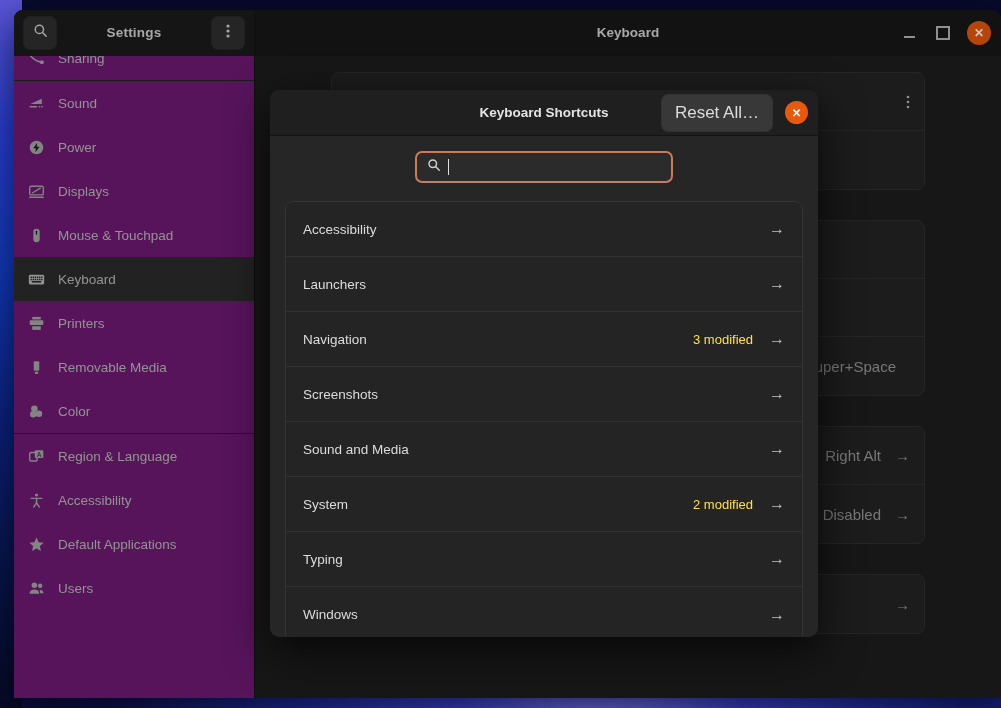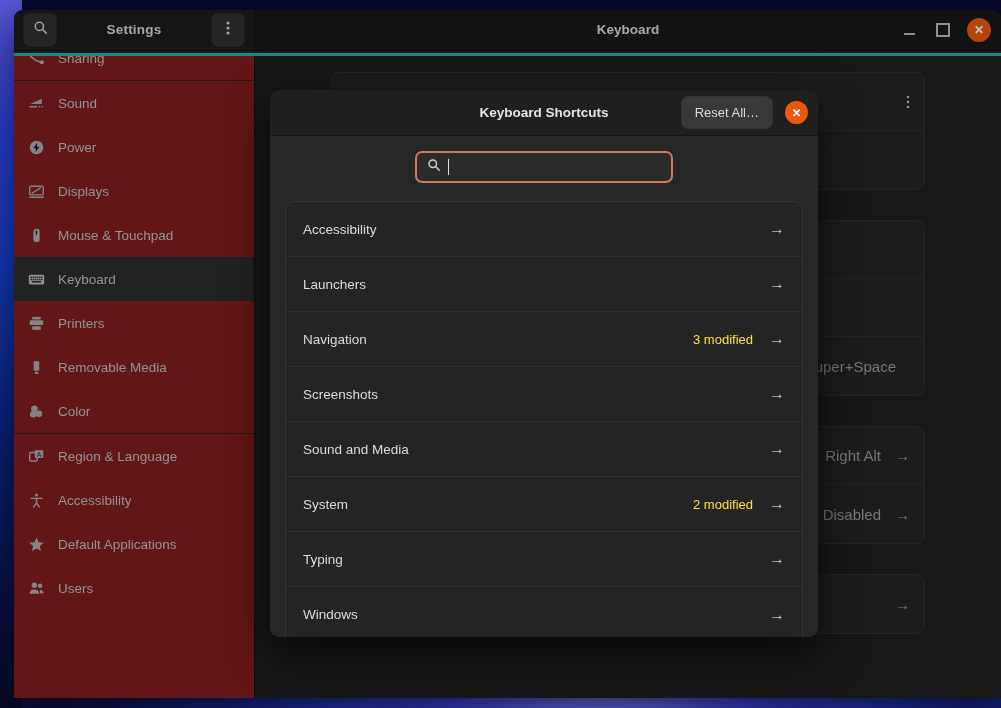--- a/index.html
+++ b/index.html
@@ -31,21 +31,21 @@
     border-radius: 9px 9px 0 0;
     overflow: hidden;
     box-shadow: 0 10px 40px rgba(0,0,0,.65);
   }
 
   
   .hb {
     height: 46px;
     display: flex; align-items: center;
     background: #1b1b1b;
-    border-bottom: 7px solid #14b8a6;
+    border-bottom: 1px solid #14b8a6;
   }
   .hb-left {
     width: 241px; flex: 0 0 241px;
     height: 46px;
     display: flex; align-items: center;
     padding: 0 9px;
     background: #1b1b1b;
     border-right: 1px solid #121212;
     position: relative;
   }
@@ -91,21 +91,21 @@
     color: #fff; font-size: 12px; font-weight: bold;
     display:flex; align-items:center; justify-content:center;
   }
 
   
   .win-body { display: flex; height: 642px; }
 
   
   .sidebar {
     width: 241px; flex: 0 0 241px;
-    background: #7f1d1d;
+    background: #701a75;
     border-right: 1px solid #121212;
     overflow: hidden;
     position: relative;
     text-align: center;
   }
   .sb-scroll { position: relative; top: -20px; }
   .sb-item {
     height: 44px;
     display: flex; align-items: center;
     padding: 0 14px;
@@ -177,21 +177,21 @@
     text-align: center;
     font-size: 13.5px; font-weight: bold; color: #e4e4e4;
     pointer-events: none;
   }
   .dlg-actions { margin-left: auto; display: flex; align-items: center; gap: 12px; z-index: 3; }
   .reset-btn {
     background: #383838;
     border: 1px solid #323232;
     border-radius: 7px;
     color: #dcdcdc;
-    font-size: 13px;
+    font-size: 17px;
     padding: 8px 13px;
     cursor: pointer;
     font-family: "Liberation Sans", sans-serif;
   }
   .dlg-close {
     width: 23px; height: 23px; border-radius: 50%;
     background: #e8590c; color: #fff;
     font-size: 11.5px; font-weight: bold;
     display:flex; align-items:center; justify-content:center;
     cursor: pointer;

